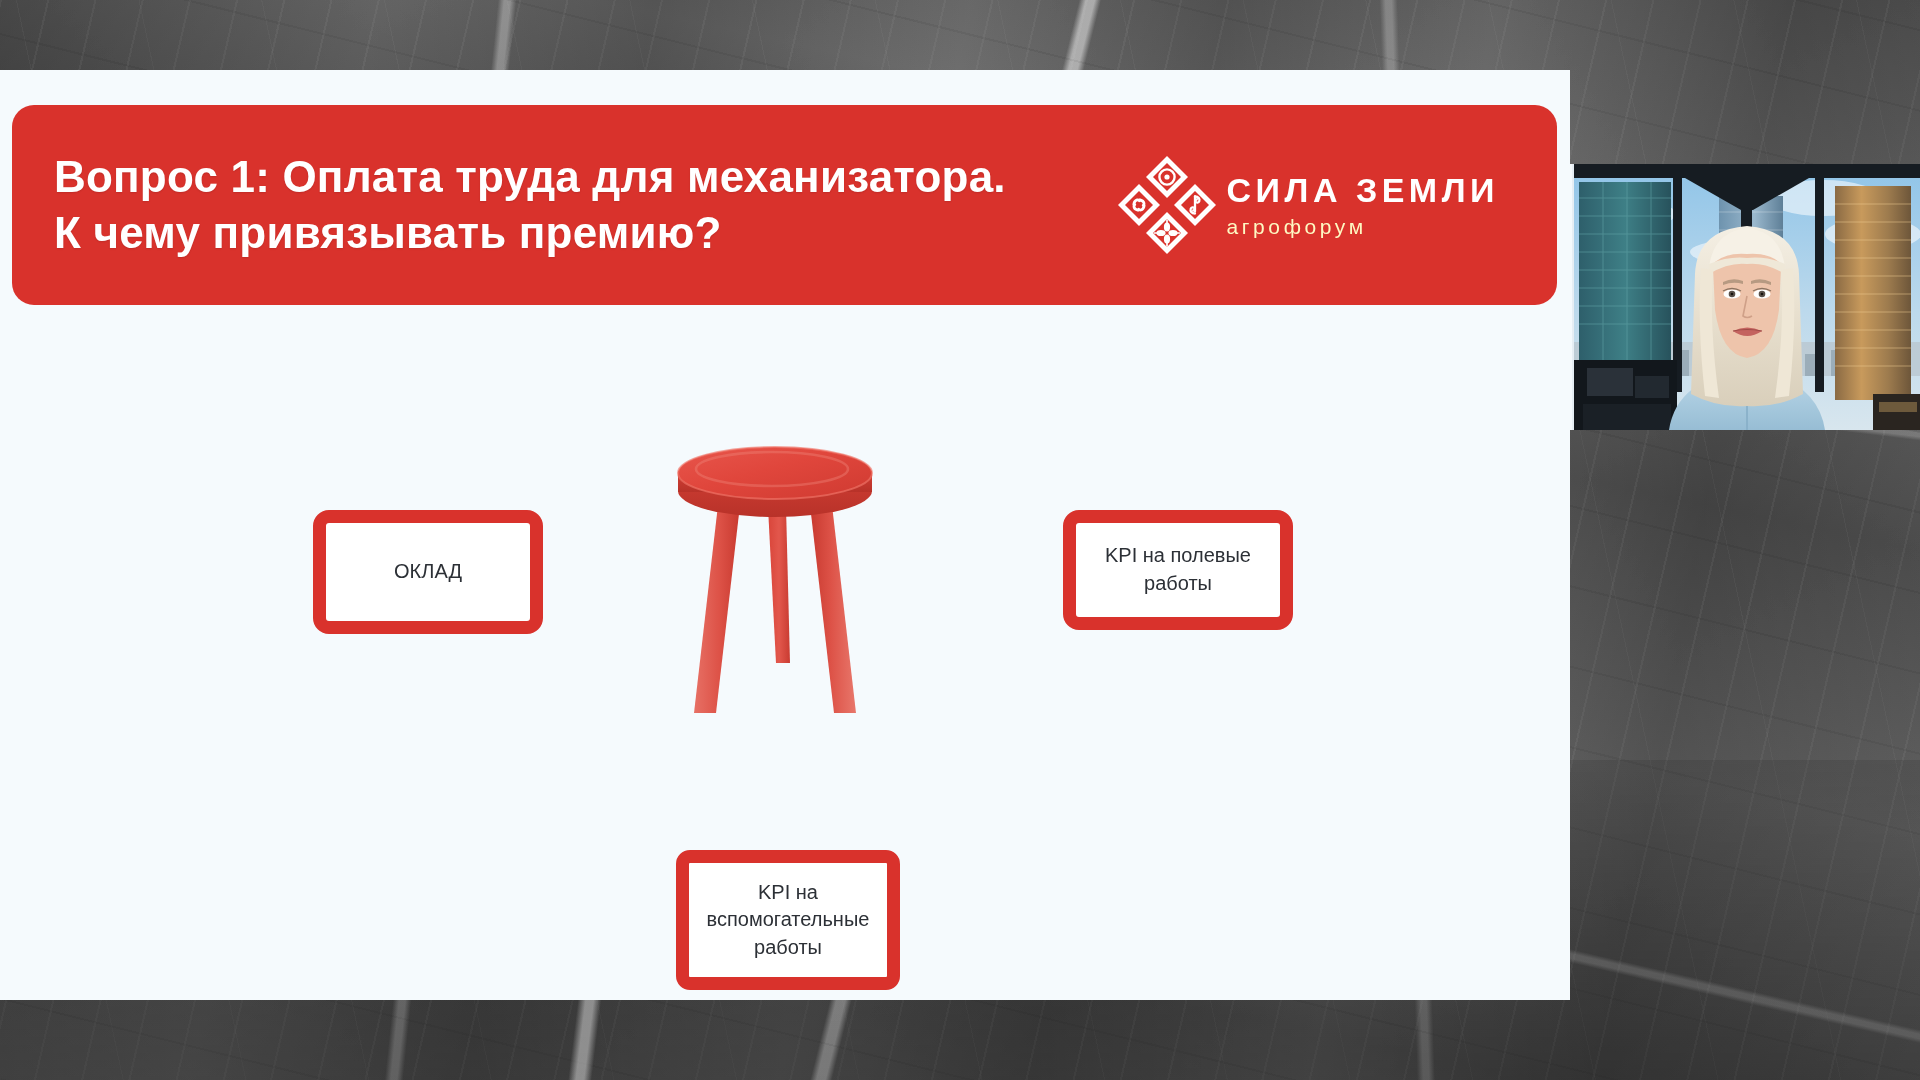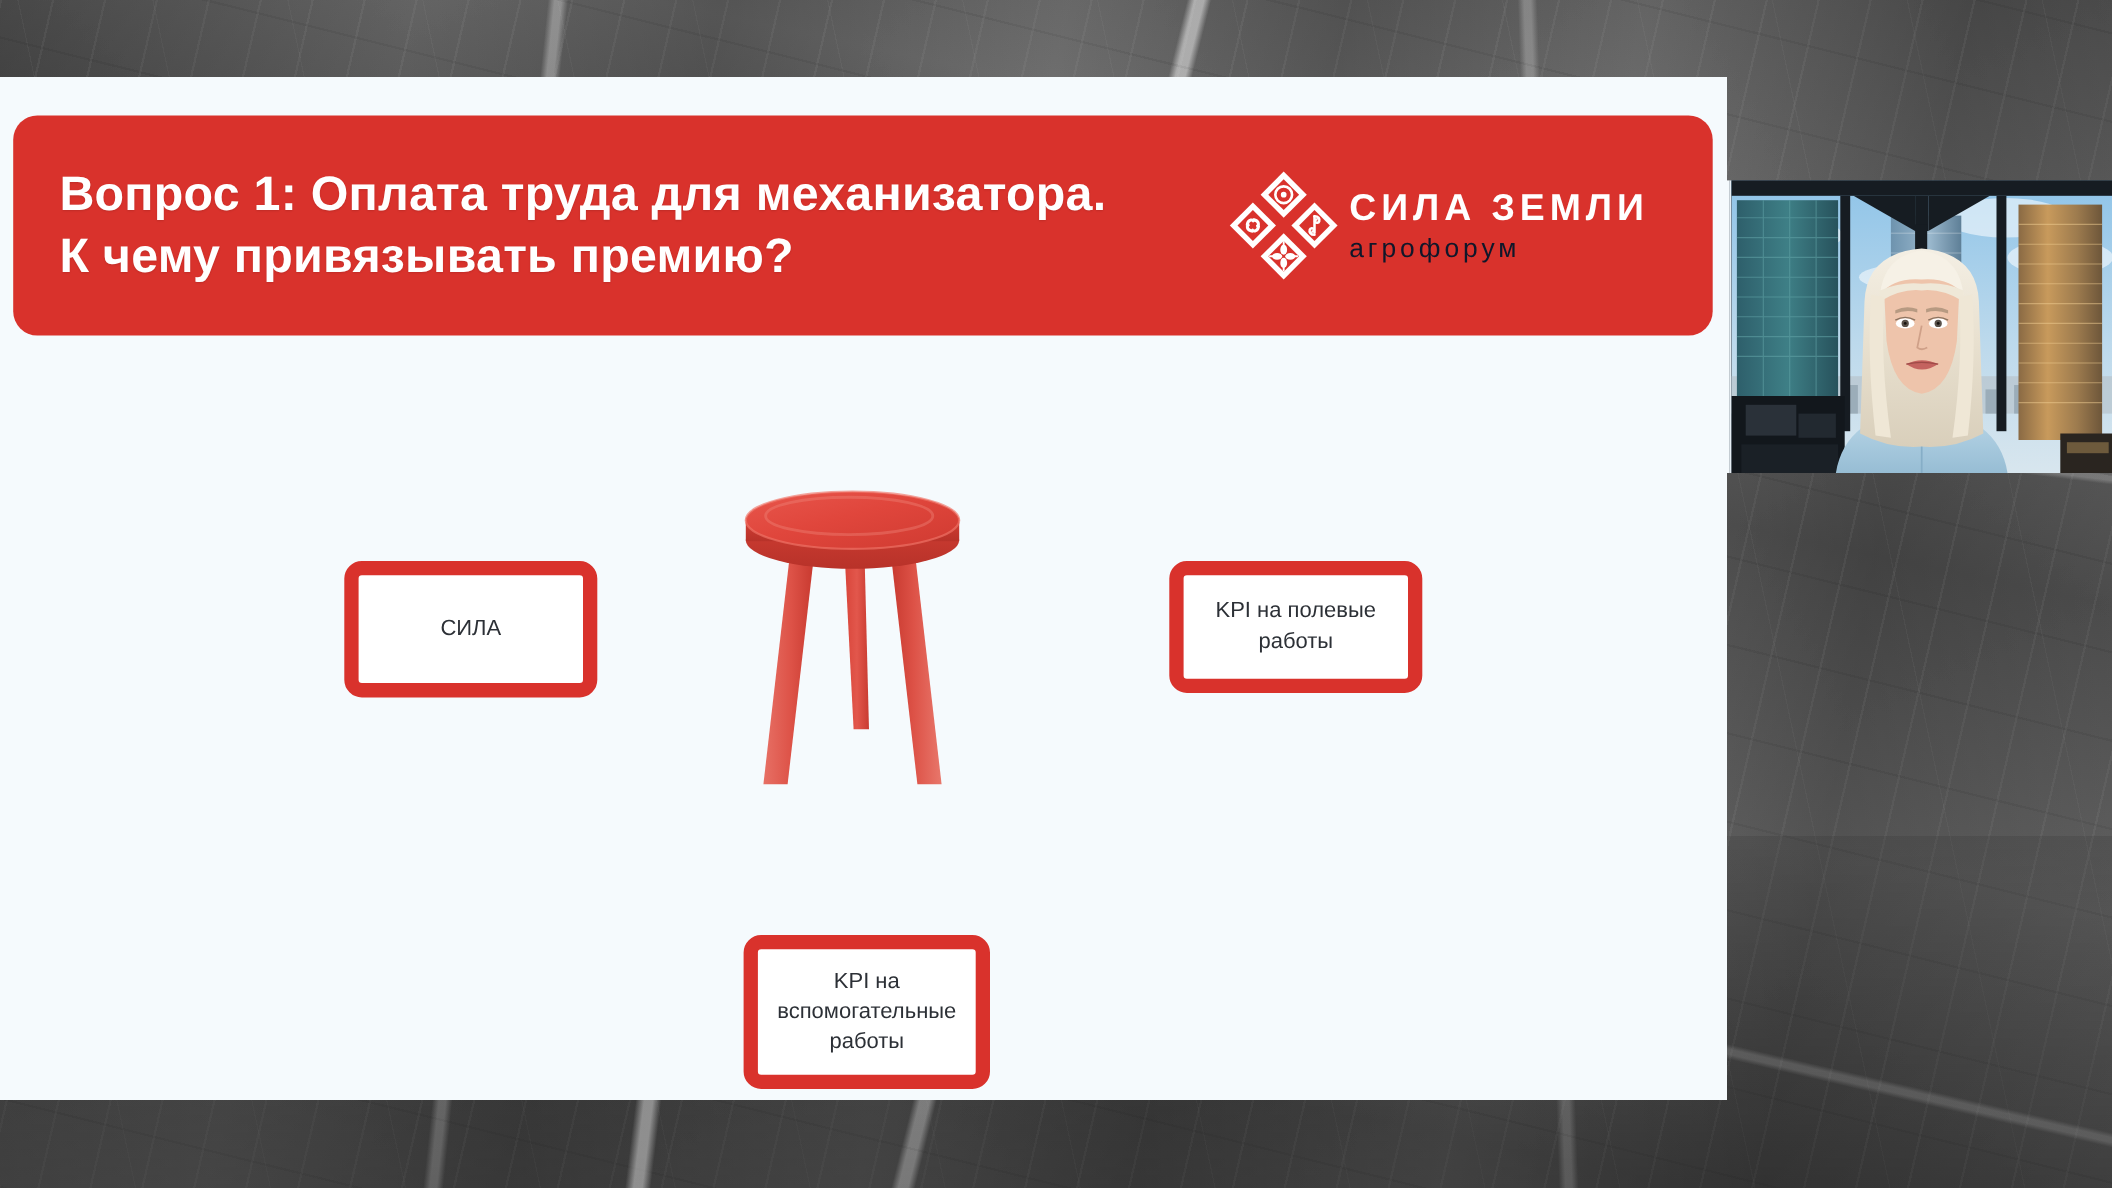--- a/index.html
+++ b/index.html
@@ -106,22 +106,22 @@
   .brand-mark { width: 104px; height: 104px; flex: none; }
 
   .brand-words { display: flex; flex-direction: column; line-height: 1; }
   .brand-name {
     color: #ffffff;
     font-size: 34px;
     font-weight: bold;
     letter-spacing: 4.5px;
   }
   .brand-sub {
-    color: #0f172a;
-    font-size: 24px;
+    color: #fef9c3;
+    font-size: 21px;
     letter-spacing: 3.6px;
     margin-top: 9px;
   }
 
   
   .diagram { position: absolute; inset: 235px 0 0 0; }
 
   .node {
     position: absolute;
     background: #ffffff;
@@ -133,21 +133,21 @@
     text-align: center;
     color: #2c3036;
     font-size: 20px;
     line-height: 1.38;
     white-space: pre-line;
     padding: 6px 10px;
   }
 
   .node-salary    { left: 313px; top: 205px; width: 230px; height: 124px; }
   .node-field-kpi { left: 1063px; top: 205px; width: 230px; height: 120px; }
-  .node-aux-kpi   { left: 676px; top: 545px; width: 224px; height: 140px; }
+  .node-aux-kpi   { left: 676px; top: 545px; width: 224px; height: 140px; border-radius: 14px; }
 
   
   .stool { position: absolute; left: 668px; top: 140px; width: 214px; height: 288px; }
 
   
   .webcam {
     position: absolute;
     left: 1572px;
     top: 164px;
     width: 348px;
@@ -280,21 +280,21 @@
 
         <ellipse cx="107" cy="46" rx="97" ry="26" fill="url(#seatSide)"></ellipse>
         <rect x="10" y="26" width="194" height="21" fill="url(#seatSide)"></rect>
 
         <ellipse cx="107" cy="28" rx="97" ry="26" fill="url(#seatTop)"></ellipse>
 
         <ellipse cx="107" cy="28" rx="97" ry="26" fill="none" stroke="#ef7468" stroke-width="2" opacity=".65"></ellipse>
         <ellipse cx="104" cy="24" rx="76" ry="17" fill="none" stroke="#ee8376" stroke-width="2.6" opacity=".42"></ellipse>
       </svg>
 
-      <div class="node node-salary">СИЛА</div>
+      <div class="node node-salary">ОКЛАД</div>
 
       <div class="node node-field-kpi">KPI на полевые
 работы</div>
 
       <div class="node node-aux-kpi">KPI на
 вспомогательные
 работы</div>
     </div>
   </div>
 

